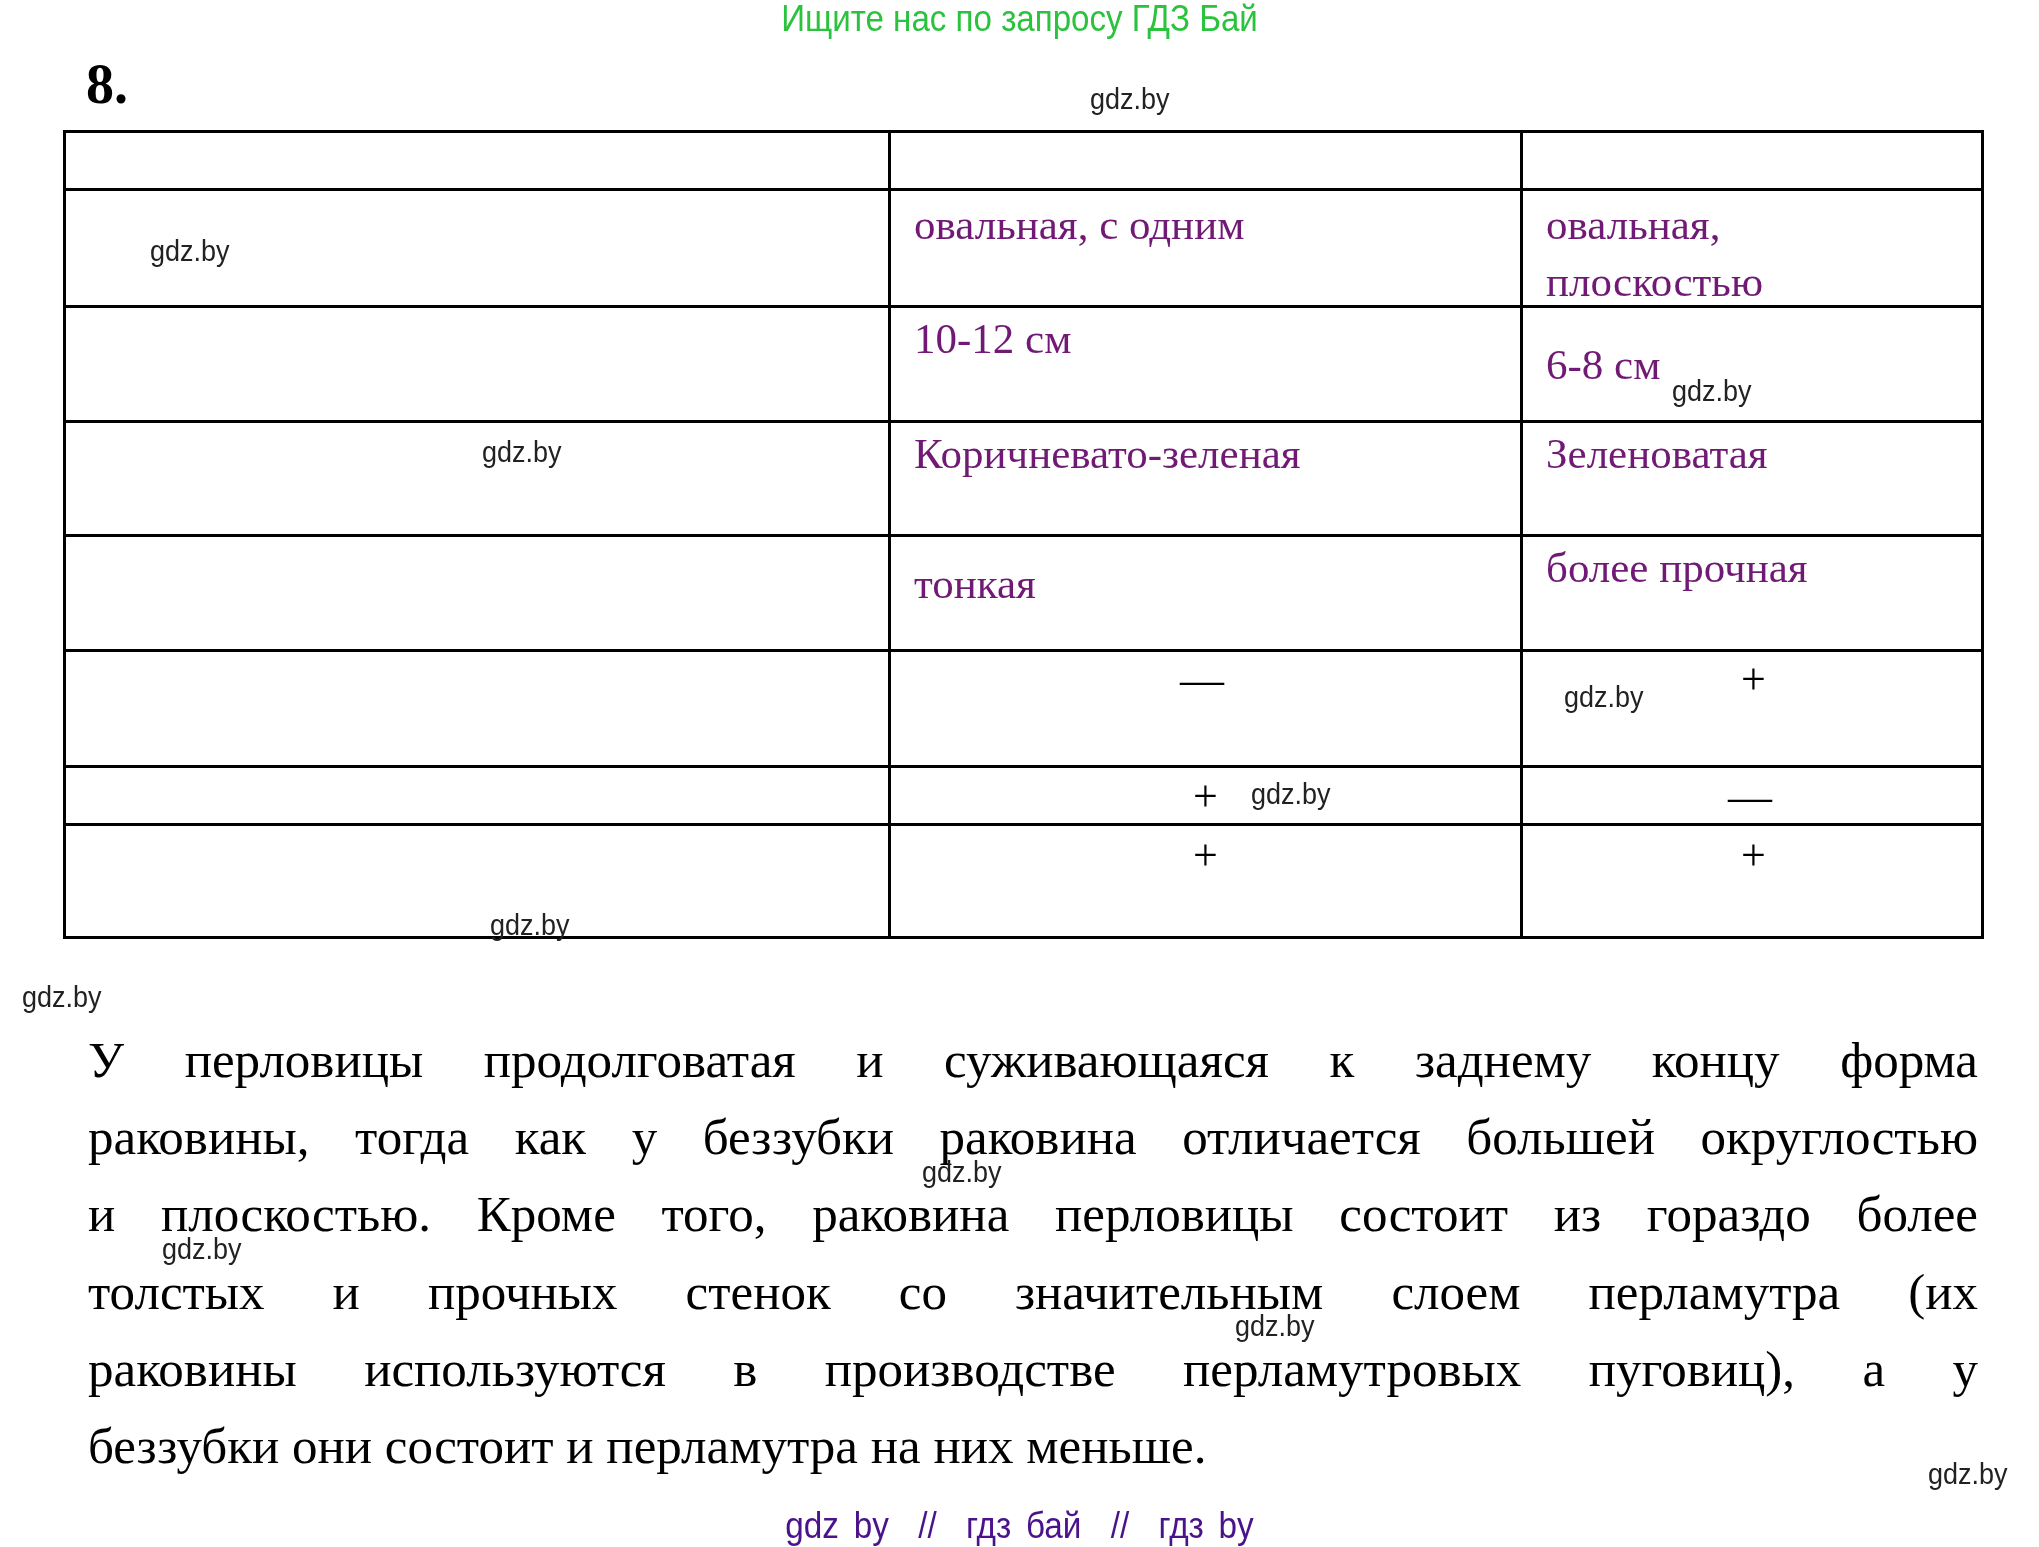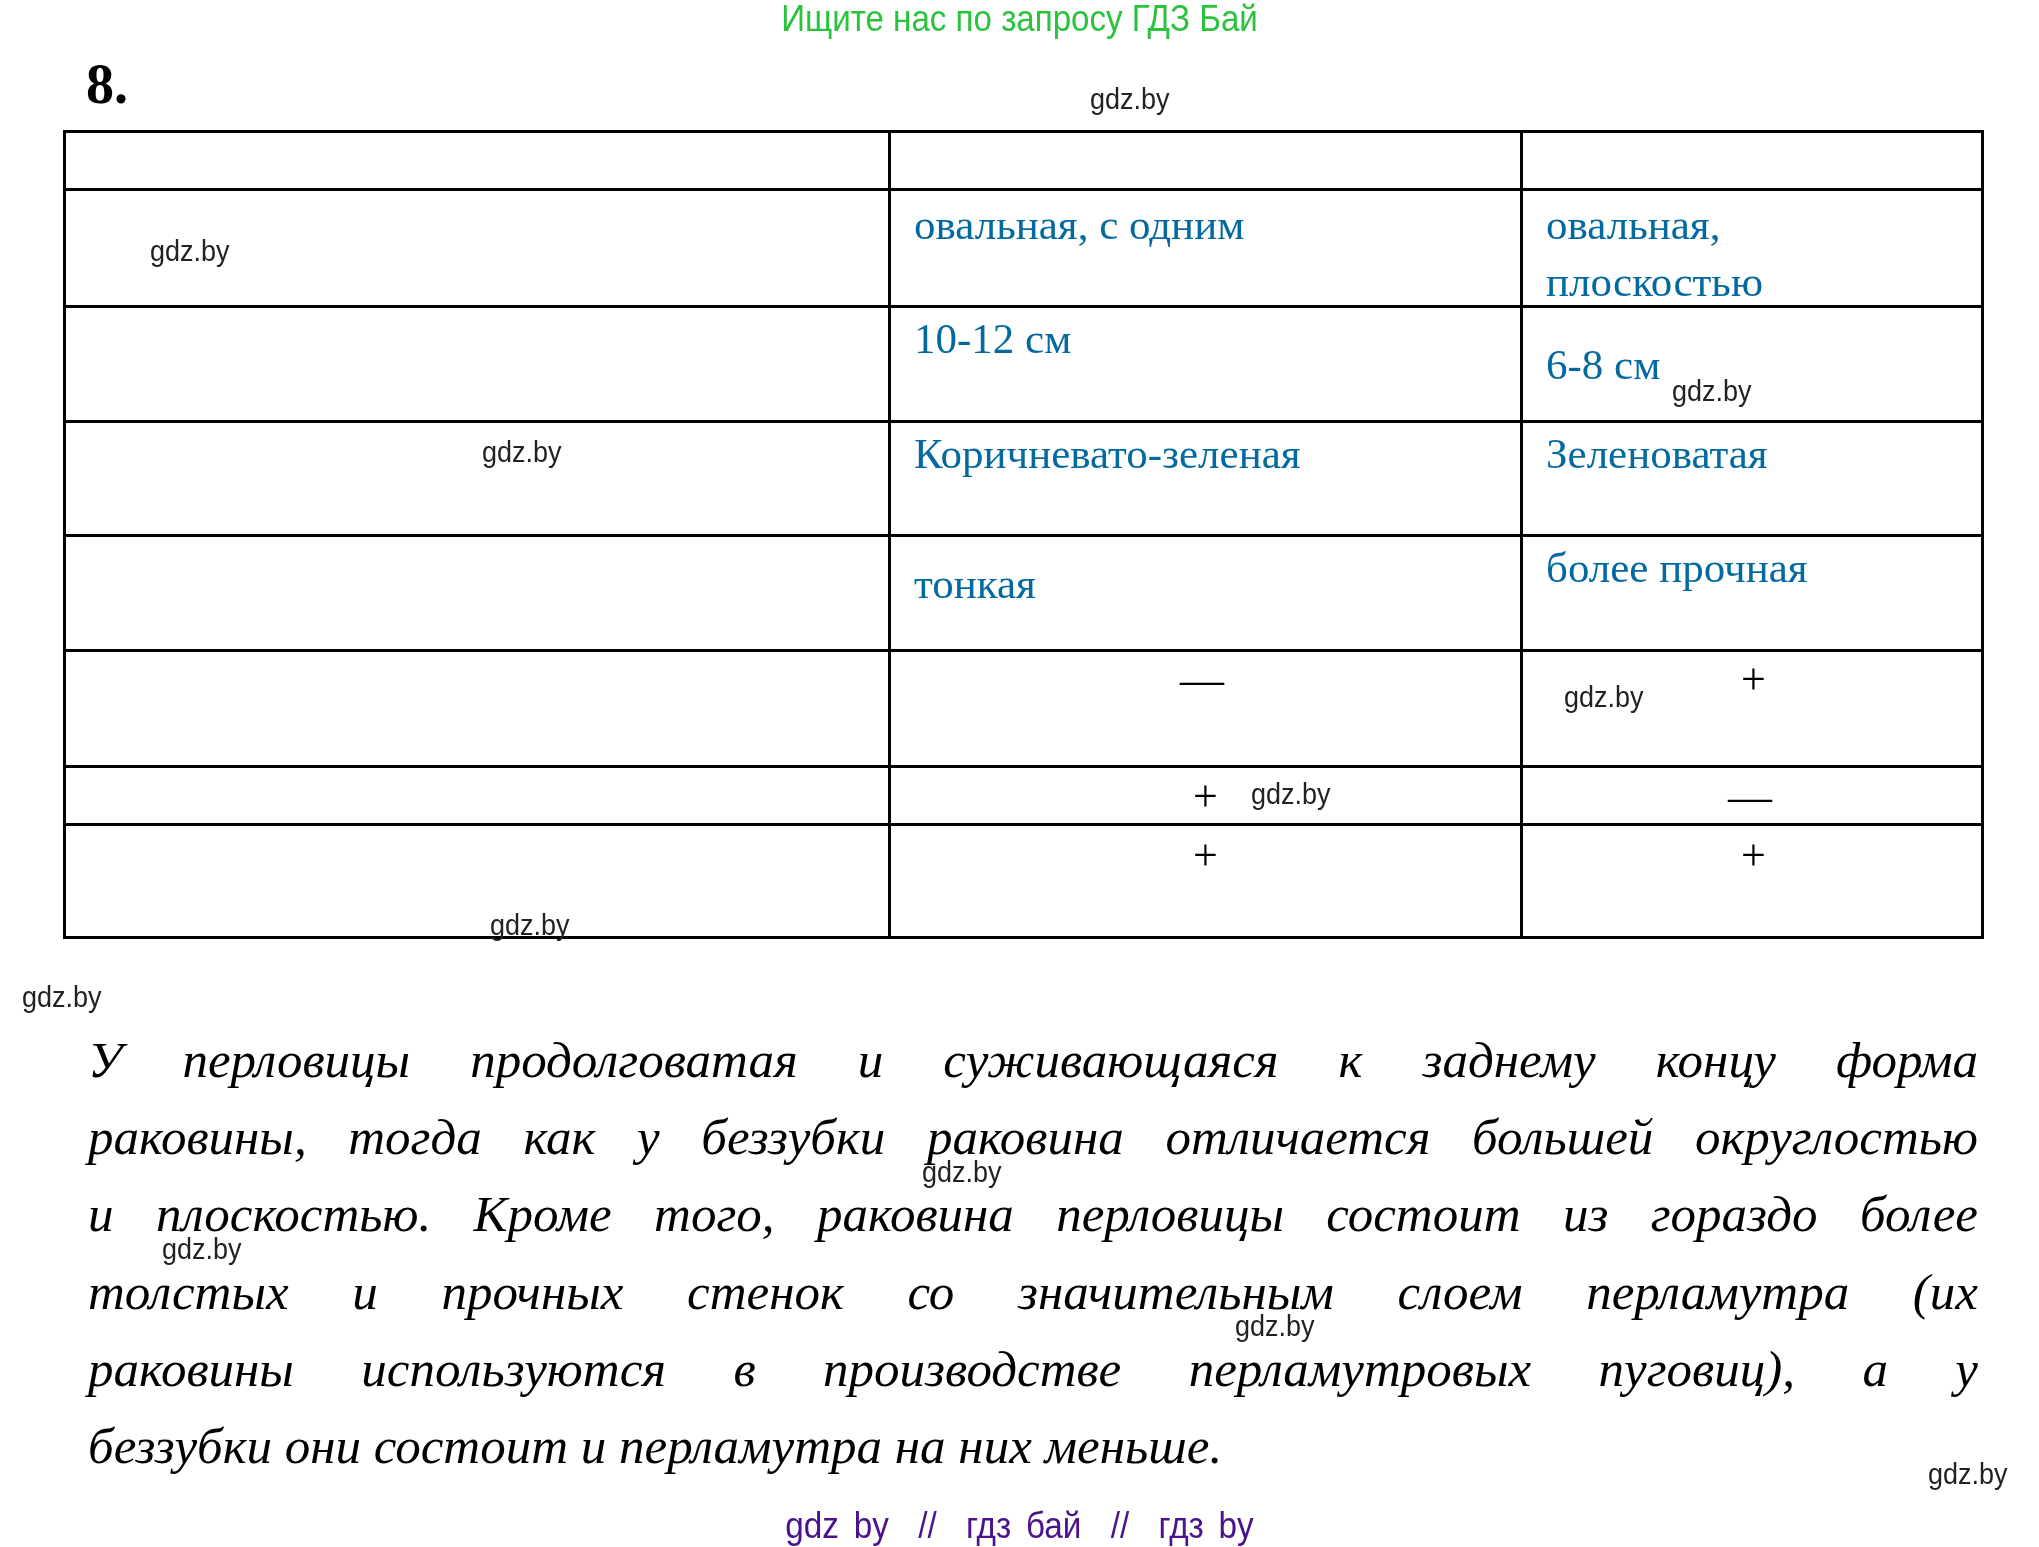--- a/index.html
+++ b/index.html
@@ -4,24 +4,24 @@
 <style>
   html, body { margin: 0; padding: 0; background: #ffffff; }
   body { width: 2039px; height: 1547px; position: relative; overflow: hidden; }
   .abs { position: absolute; }
   .wm { position: absolute; font-family: "Liberation Sans", sans-serif; font-size: 30px; color: #222; white-space: nowrap; transform: scaleX(0.9); transform-origin: left top; }
   .header { position: absolute; left: 0; width: 2039px; top: -2px; text-align: center; font-family: "Liberation Sans", sans-serif; font-size: 36px; color: #2bc23d; transform: scaleX(0.92); }
   .task-num { left: 86px; top: 52px; font-family: "Liberation Serif", serif; font-weight: bold; font-size: 56px; color: #000; }
   .tbl { position: absolute; left: 63px; top: 130px; width: 1921px; height: 809px; border: 3px solid #000; box-sizing: border-box; }
   .hline { position: absolute; left: 63px; width: 1921px; height: 3px; background: #000; }
   .vline { position: absolute; top: 130px; width: 3px; height: 809px; background: #000; }
-  .cell { position: absolute; font-family: "Liberation Serif", serif; font-size: 43px; line-height: 57px; color: #0369a1; white-space: nowrap; }
+  .cell { position: absolute; font-family: "Liberation Serif", serif; font-size: 43px; line-height: 57px; color: #701a75; white-space: nowrap; }
   .mark { position: absolute; font-family: "Liberation Serif", serif; font-size: 44px; color: #000; line-height: 1; }
   .para { position: absolute; left: 88px; width: 1890px; top: 1022px; font-family: "Liberation Serif", serif; font-size: 51px; line-height: 77.2px; color: #000; text-align: justify; text-align-last: left; }
-  .para .ln { display: block; text-align: justify; text-align-last: justify; white-space: nowrap; font-style: italic; }
+  .para .ln { display: block; text-align: justify; text-align-last: justify; white-space: nowrap; }
   .para .ln.last { text-align-last: left; }
   .footer { position: absolute; left: 0; width: 2039px; top: 1505px; text-align: center; font-family: "Liberation Sans", sans-serif; font-size: 37px; color: #4a128c; word-spacing: 6px; transform: scaleX(0.9); }
 </style>
 </head>
 <body>
 
 <div class="header">Ищите нас по запросу ГДЗ Бай</div>
 
 <div class="abs task-num">8.</div>
 

